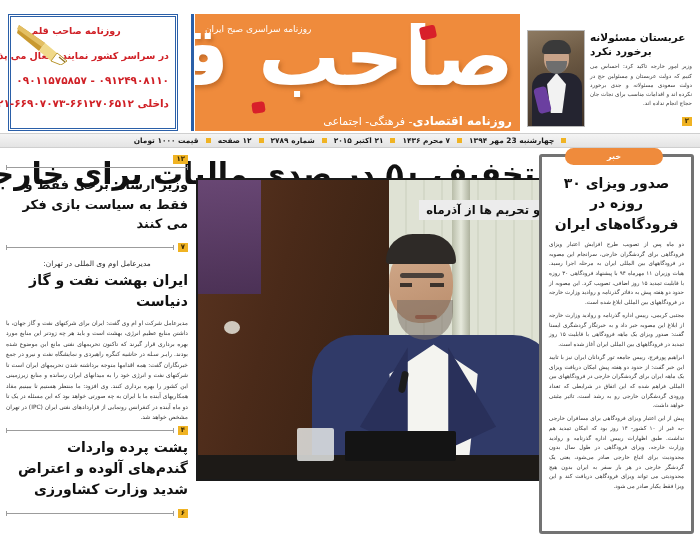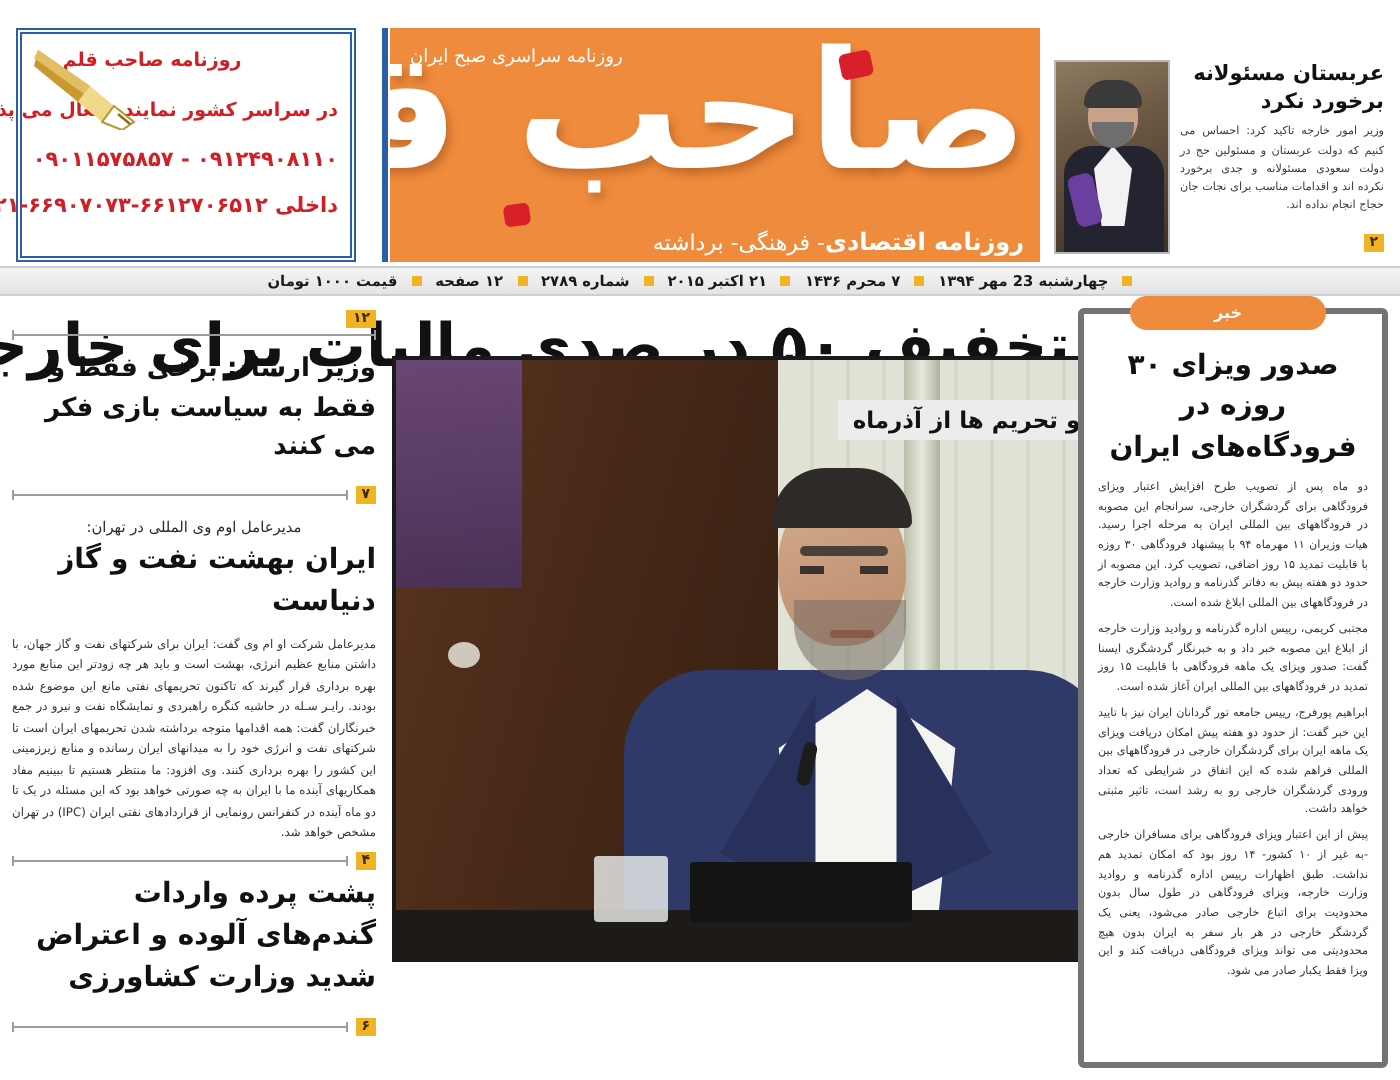--- a/index.html
+++ b/index.html
@@ -168,21 +168,21 @@
   .tp-mic {
     position: absolute; left: 8px; top: 56px;
     width: 13px; height: 26px;
     background: #6b3fa0;
     border-radius: 4px;
     transform: rotate(-14deg);
   }
   .teaser-text { flex: 1; display: flex; flex-direction: column; }
   .teaser-title {
     color: #111; font-size: 10.5px; font-weight: bold;
-    text-align: right; line-height: 1.35; direction: rtl;
+    text-align: left; line-height: 1.35; direction: rtl;
   }
   .teaser-body {
     color: #3a3a3a; font-size: 5.6px; line-height: 1.65;
     text-align: justify; direction: rtl; margin-top: 4px;
   }
   .pagebadge {
     display: inline-block;
     background: #f0b323; color: #3a2a05;
     font-size: 7px; font-weight: bold;
     padding: 1px 3px; line-height: 1;
@@ -455,21 +455,21 @@
       </div>
     </div>
 
     <div class="mast-divider"></div>
     <div class="masthead">
       <div class="mast-logo">صاحب قلم</div>
       <div class="mast-dot d1"></div>
       <div class="mast-dot d2"></div>
       <div class="mast-tag-top">روزنامه سراسری صبح ایران</div>
       <div class="mast-tag-bottom">
-        <span>روزنامه اقتصادی</span><span class="thin">- فرهنگی- برداشته</span>
+        <span>روزنامه اقتصادی</span><span class="thin">- فرهنگی- اجتماعی</span>
       </div>
     </div>
 
     <div class="teaser">
       <div class="teaser-text">
         <div class="teaser-title">عربستان مسئولانه برخورد نکرد</div>
         <div class="teaser-body">وزیر امور خارجه تاکید کرد: احساس می کنیم که دولت عربستان و مسئولین حج در دولت سعودی مسئولانه و جدی برخورد نکرده اند و اقدامات مناسب برای نجات جان حجاج انجام نداده اند.</div>
         <div><span class="pagebadge">۲</span></div>
       </div>
       <div class="teaser-photo">

